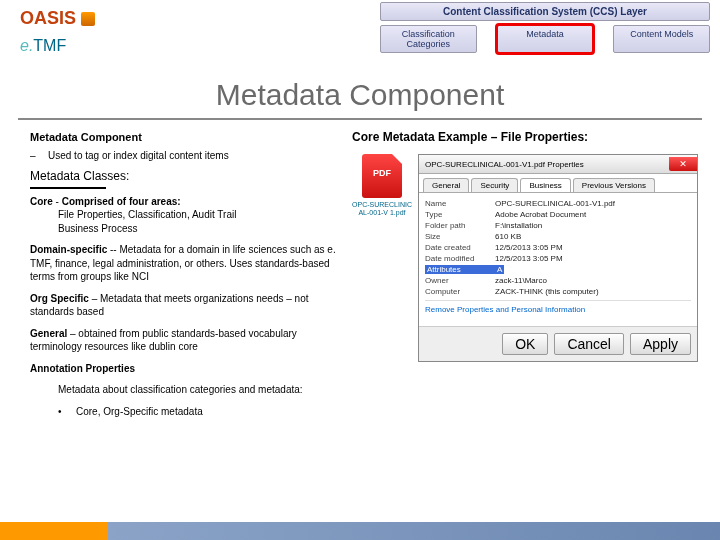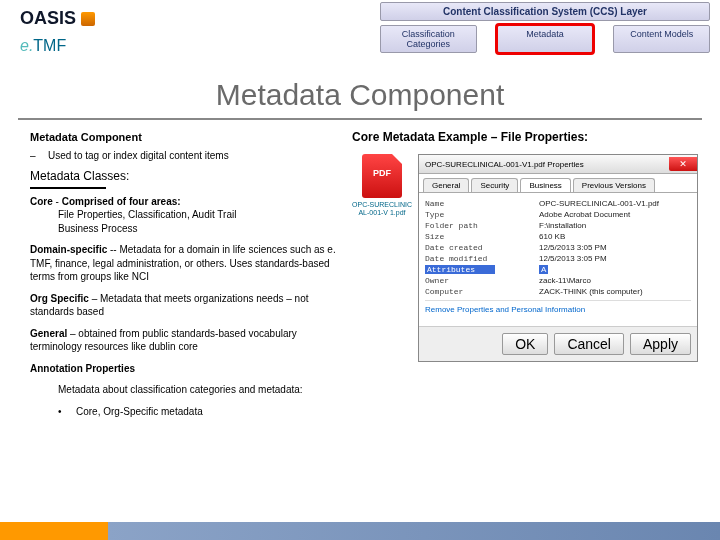--- a/index.html
+++ b/index.html
@@ -1,20 +1,20 @@
 <!DOCTYPE html>
 <html><head>
 <meta charset="utf-8">
 <style>
   * { box-sizing: border-box; margin: 0; padding: 0; }
   body { width: 720px; height: 540px; font-family: Arial, sans-serif; background: #fff; position: relative; overflow: hidden; }
   .header { position: relative; height: 72px; }
   .logo-group { position: absolute; left: 20px; top: 8px; }
   .oasis { font-weight: bold; font-size: 18px; color: #0a5; }
-  .oasis .o1 { color: #0f172a; }
+  .oasis .o1 { color: #c2410c; }
   .oasis-icon { display: inline-block; width: 14px; height: 14px; background: linear-gradient(#f90,#c60); vertical-align: middle; border-radius: 2px; }
   .etmf { font-weight: normal; font-size: 16px; color: #068; margin-top: 8px; }
   .etmf .e { font-style: italic; color: #5bb; }
   .ccs-box { position: absolute; right: 10px; top: 2px; width: 330px; }
   .ccs-top { background: linear-gradient(#e8e8f8,#d0d0e8); border: 1px solid #99a; padding: 3px 20px; font-size: 10px; color: #223366; font-weight: bold; text-align: center; border-radius: 2px; }
   .ccs-row { display: flex; gap: 20px; margin-top: 4px; }
   .ccs-cell { flex: 1; background: linear-gradient(#e8e8f8,#d0d0e8); border: 1px solid #99a; padding: 3px 4px; font-size: 9px; color: #223366; text-align: center; border-radius: 2px; }
   .ccs-cell.hl { outline: 3px solid #e00; outline-offset: -1px; }
   .title { text-align: center; font-size: 30px; color: #6a6a6a; font-weight: normal; margin-top: 6px; }
   .title-rule { height: 2px; background: #888; margin: 6px 18px 0 18px; }
@@ -36,22 +36,22 @@
   .pdf-icon::after { content:""; position: absolute; right:0; top:0; border-width: 0 10px 10px 0; border-style: solid; border-color: transparent #fff transparent transparent; }
   .thumb-label { font-size: 7px; color: #068; text-align: center; margin-top: 3px; word-break: break-all; line-height: 1.1; }
   .dialog { width: 280px; border: 1px solid #888; font-size: 8px; background: #84cc16; }
   .dlg-title { background: linear-gradient(#fafafa,#ddd); display: flex; justify-content: space-between; align-items: center; padding: 2px 0 2px 6px; border-bottom: 1px solid #aaa; font-size: 8px; }
   .dlg-close { background: linear-gradient(#f55,#c11); color: #fff; width: 28px; height: 14px; text-align: center; line-height: 14px; font-size: 9px; border-radius: 0 0 0 2px; }
   .dlg-tabs { display: flex; padding: 4px 4px 0 4px; background: #fff; border-bottom: 1px solid #aaa; font-size: 8px; }
   .dlg-tab { padding: 2px 8px; border: 1px solid #aaa; border-bottom: none; background: #eee; margin-right: 2px; border-radius: 3px 3px 0 0; }
   .dlg-tab.active { background: #fff; }
   .dlg-body { background: #fff; padding: 6px; }
   .prop-row { display: flex; margin-bottom: 2px; }
-  .prop-label { width: 70px; color: #444; font-family: Liberation Mono, monospace; }
-  .prop-val { color: #222; margin-left: 44px; }
+  .prop-label { width: 70px; color: #444; }
+  .prop-val { color: #222; }
   .prop-hr { border-top: 1px solid #ddd; margin: 4px 0; }
   .prop-hl { background: #3a6bd8; color: #fff; padding: 0 2px; }
   .dlg-link { color: #06c; margin: 4px 0 6px 0; font-size: 8px; }
   .dlg-btns { display: flex; justify-content: flex-end; gap: 6px; padding: 6px; background: #eee; border-top: 1px solid #ccc; }
   .dlg-btn { border: 1px solid #999; background: linear-gradient(#fff,#ddd); padding: 2px 12px; font-size: 14px; border-radius: 2px; }
   .footer-band { position: absolute; bottom: 0; left: 0; right: 0; height: 18px; background: linear-gradient(90deg, #f90 0%, #f90 15%, #8ba3c7 15%, #6a86b0 100%); }
 </style>
 </head>
 <body>
 

